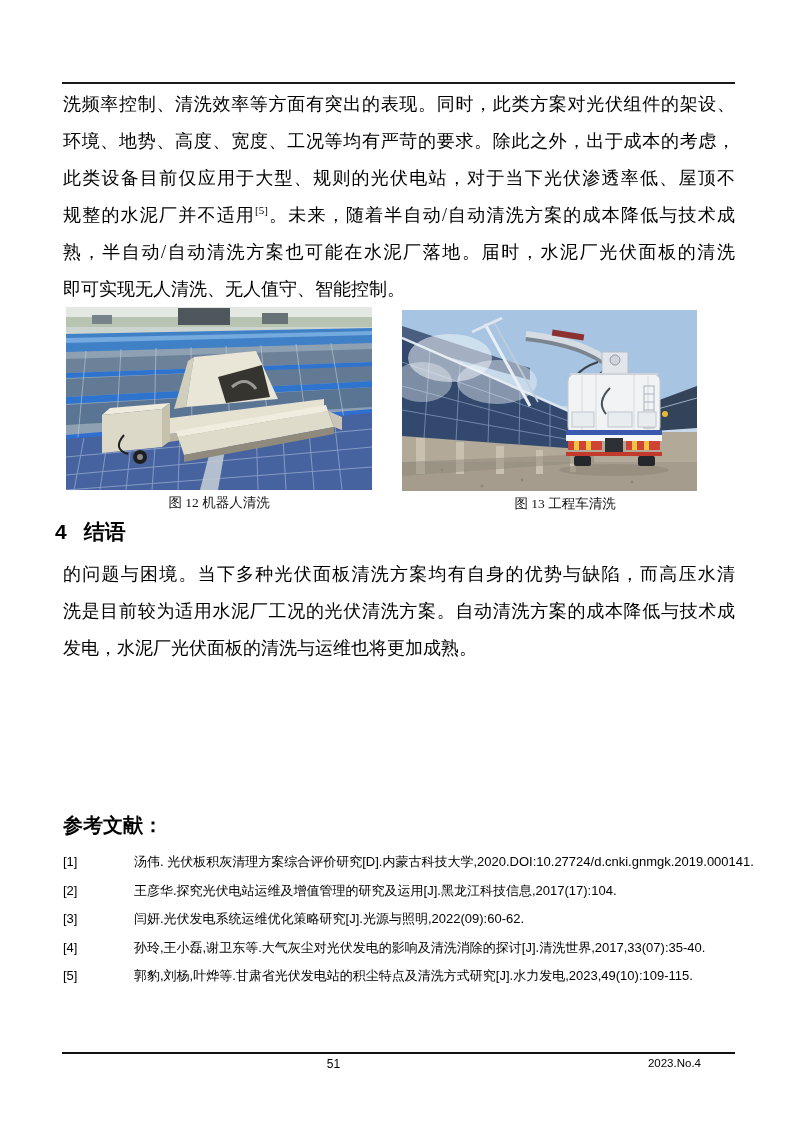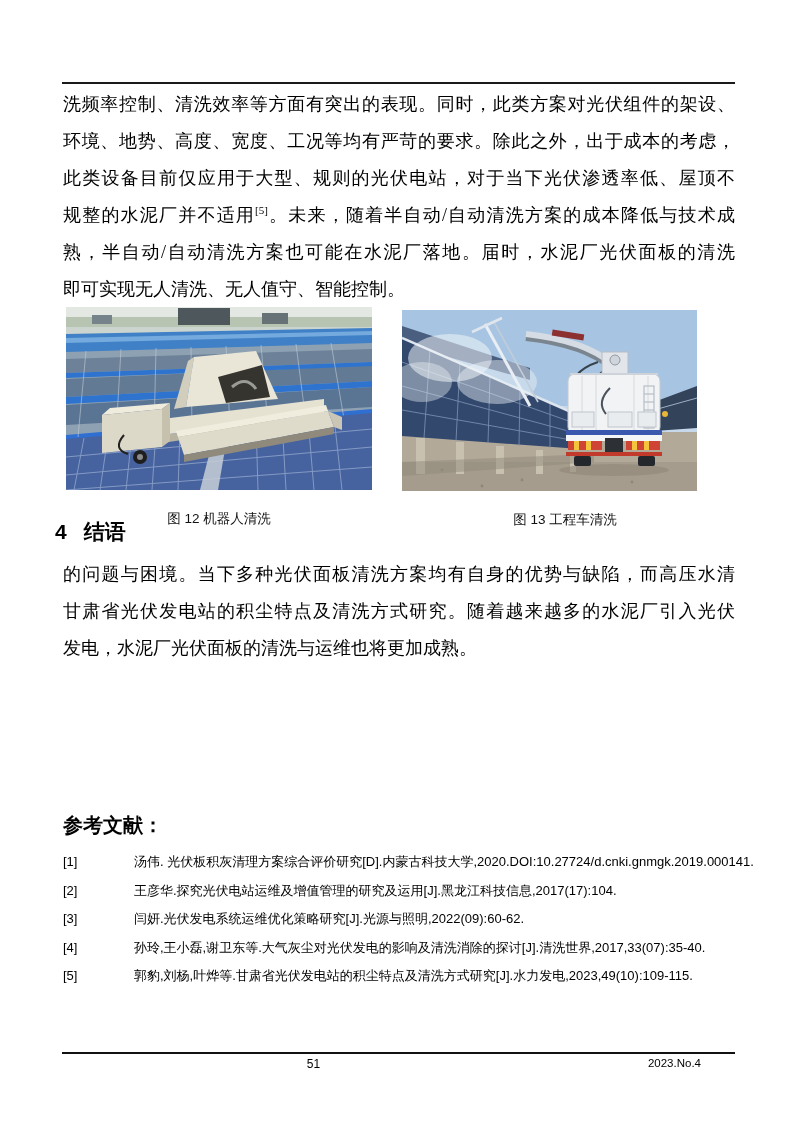--- a/index.html
+++ b/index.html
@@ -15,41 +15,41 @@
   .p1{top:86px;}
   .jline{text-align:justify;text-align-last:justify;word-break:break-all;}
   .jline-last{text-align-last:left;}
   .indent{text-indent:36px;}
   sup.ref-sup{font-size:11px;line-height:0;}
 
   .figure{position:absolute;}
   .fig1{top:307px;left:66px;width:306px;}
   .fig2{top:310px;left:402px;width:326px;}
   .figure svg{display:block;}
-  .fig-caption{margin-top:20px;text-align:center;font-size:13.5px;
-    font-family:Liberation Sans, sans-serif;color:#111;}
+  .fig-caption{margin-top:4px;text-align:center;font-size:13.5px;
+    font-family:Liberation Serif, serif;color:#111;}
 
   .section-heading{position:absolute;top:518px;left:55px;
     font-family:"Liberation Sans",sans-serif;font-weight:bold;font-size:21px;}
   .section-heading .sec-num{margin-right:17px;}
 
   .conclusion{top:556px;}
 
   .references{position:absolute;top:812px;left:63px;width:680px;
     font-family:"Liberation Sans",sans-serif;}
   .ref-heading{font-size:20px;font-weight:bold;margin-bottom:9px;
     font-family:"Liberation Sans",sans-serif;}
   .ref-item{display:flex;font-size:13px;line-height:28.5px;white-space:nowrap;}
   .ref-num{width:27px;flex:none;}
   .ref-text{flex:1;margin-left:44px;}
 
   .footer-rule{position:absolute;top:1052px;left:62px;width:673px;height:0;
     border-top:2px solid #111;}
   .footer-page{position:absolute;top:1057px;left:0;width:627px;text-align:center;
-    font-size:12px;font-family:"Liberation Sans",sans-serif;}
+    font-size:12px;font-family:"Liberation Sans",sans-serif;padding-left:20px;}
   .footer-issue{position:absolute;top:1057px;right:92px;
     font-size:11.5px;font-family:"Liberation Sans",sans-serif;}
 </style>
 </head>
 <body>
 
 <div class="page">
 
   <div class="header-rule"></div>
 
@@ -214,21 +214,21 @@
     </svg>
     <div class="fig-caption">图 13 工程车清洗</div>
   </div>
 
   <div class="section-heading">
     <span class="sec-num">4</span><span>结语</span>
   </div>
 
   <div class="bodytext conclusion">
     <div class="jline">的问题与困境。当下多种光伏面板清洗方案均有自身的优势与缺陷，而高压水清</div>
-    <div class="jline">甘肃省光伏发电站的积尘特点及清洗方式研究。随着越来越多的水泥厂引入光伏</div>
+    <div class="jline">洗是目前较为适用水泥厂工况的光伏清洗方案。自动清洗方案的成本降低与技术成</div>
     <div class="jline jline-last">发电，水泥厂光伏面板的清洗与运维也将更加成熟。</div>
   </div>
 
   <div class="references">
     <div class="ref-heading">参考文献：</div>
     <div class="ref-item">
       <span class="ref-num">[1]</span>
       <span class="ref-text">汤伟. 光伏板积灰清理方案综合评价研究[D].内蒙古科技大学,2020.DOI:10.27724/d.cnki.gnmgk.2019.000141.</span>
     </div>
     <div class="ref-item">

